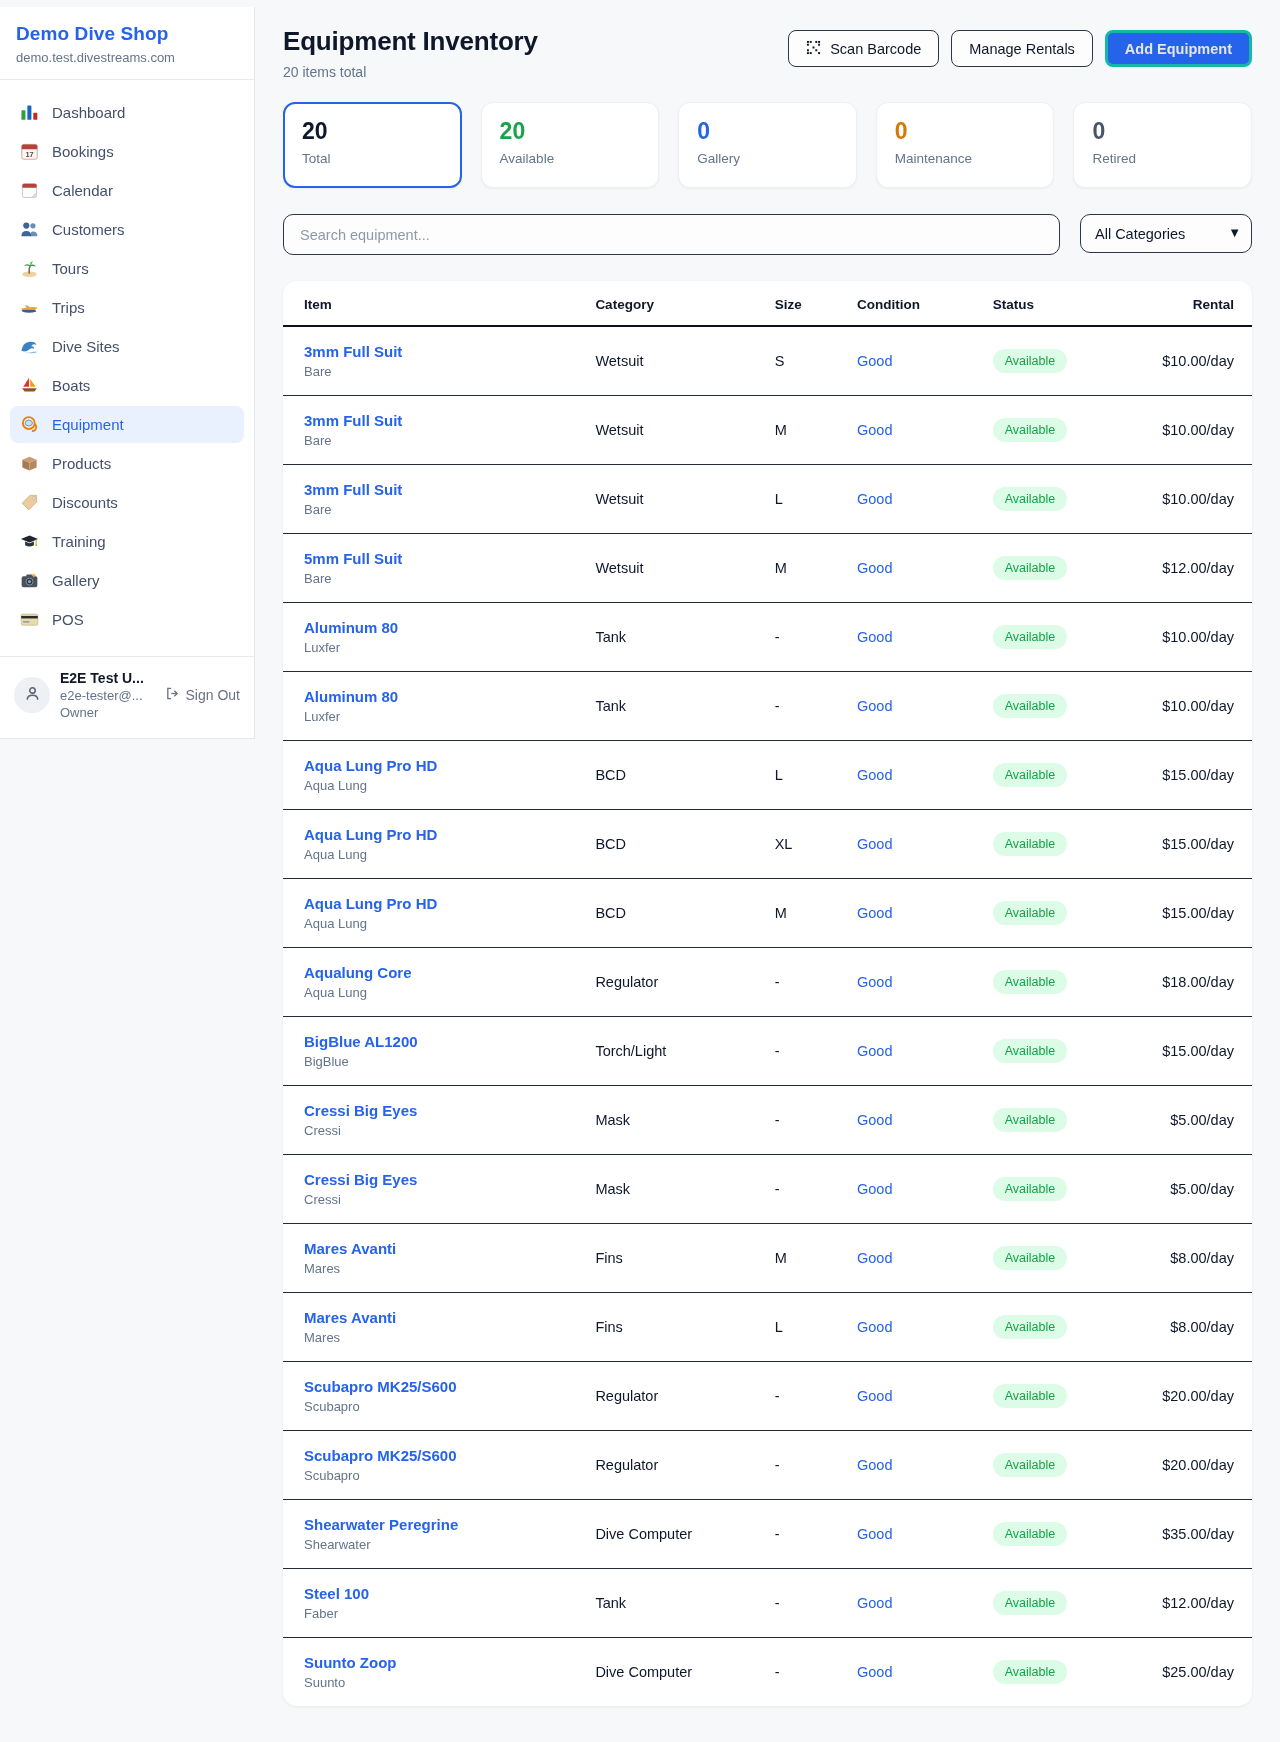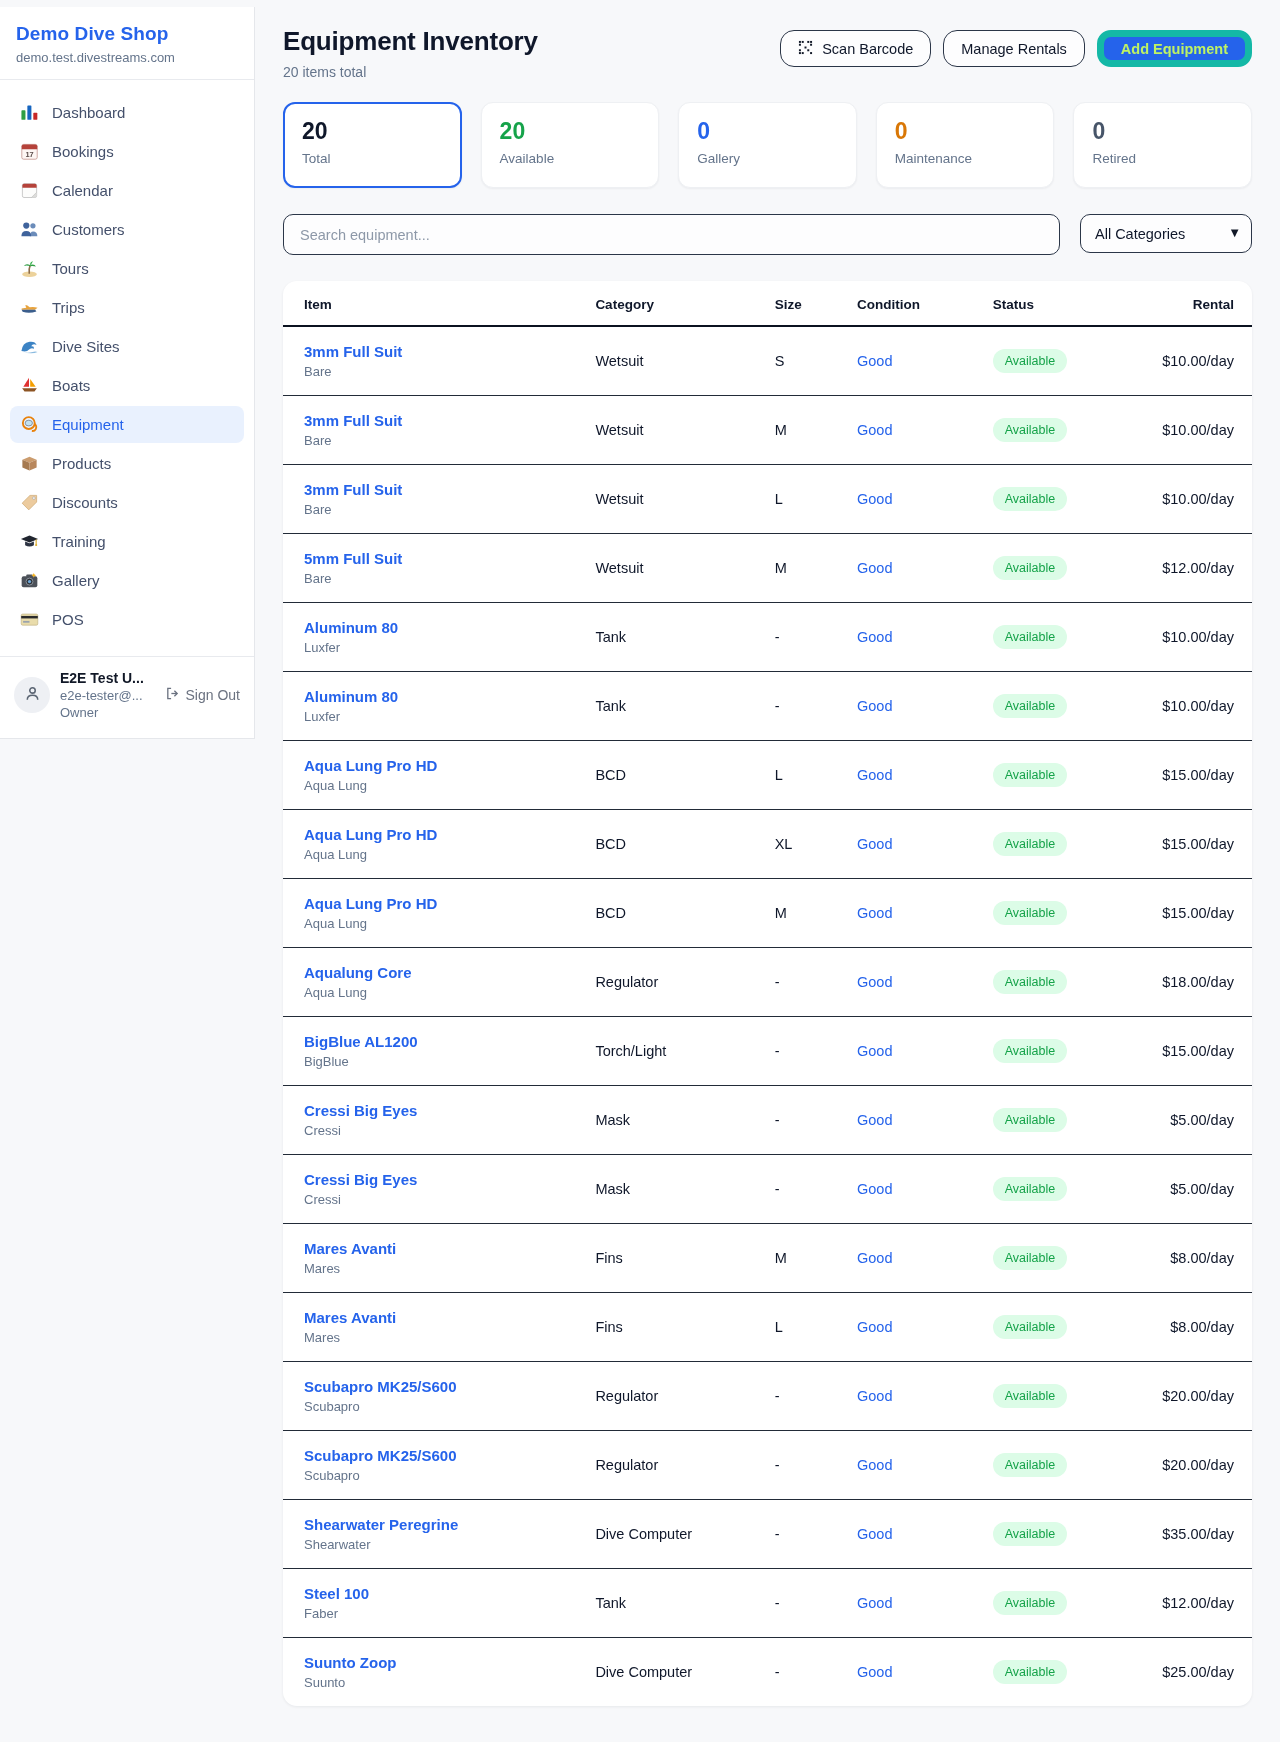--- a/index.html
+++ b/index.html
@@ -27,23 +27,23 @@
   .user-role { font-size:13px; color:#64748b; margin-top:2px; }
   .signout { display:flex; align-items:center; gap:6px; color:#6b7280; font-size:14px; cursor:pointer; white-space:nowrap; }
   .signout svg { width:15px; height:15px; }
 
   
   .main { margin-left:255px; padding:26px 28px 0 28px; }
   .page-head { display:flex; justify-content:space-between; align-items:flex-start; }
   .page-title { font-size:26px; font-weight:bold; color:#0f172a; letter-spacing:-.2px; }
   .page-sub { font-size:14px; color:#64748b; margin-top:7px; }
   .head-actions { display:flex; gap:12px; align-items:center; margin-top:4px; }
-  .btn { height:37px; display:inline-flex; align-items:center; gap:9px; padding:8px 17px; border-radius:14px; font-size:14.5px; font-weight:500; cursor:pointer; background:#fdfdfe; border:1px solid #2b3648; color:#0f172a; }
+  .btn { height:37px; display:inline-flex; align-items:center; gap:9px; padding:8px 17px; border-radius:8px; font-size:14.5px; font-weight:500; cursor:pointer; background:#fdfdfe; border:1px solid #2b3648; color:#0f172a; }
   .btn svg { width:15px; height:15px; }
-  .btn-primary { background:#2563eb; border:7px solid #14b8a6; color:#bef264; font-weight:600; }
+  .btn-primary { background:#2563eb; border:3px solid #14b8a6; color:#e5e5e5; font-weight:600; }
 
   
   .stats { display:grid; grid-template-columns:repeat(5,1fr); gap:19px; margin-top:22px; }
   .stat-card { background:#ffffff; border:1px solid #eef0f3; border-radius:12px; padding:15px 18px; height:86px; box-shadow:0 1px 2px rgba(16,24,40,.05); cursor:pointer; }
   .stat-card.selected { border:2px solid #2563eb; padding:14px 17px; }
   .stat-value { font-size:23px; font-weight:bold; }
   .stat-label { font-size:13.5px; color:#64748b; margin-top:6px; }
 
   
   .filter-row { display:flex; gap:20px; margin-top:26px; }

